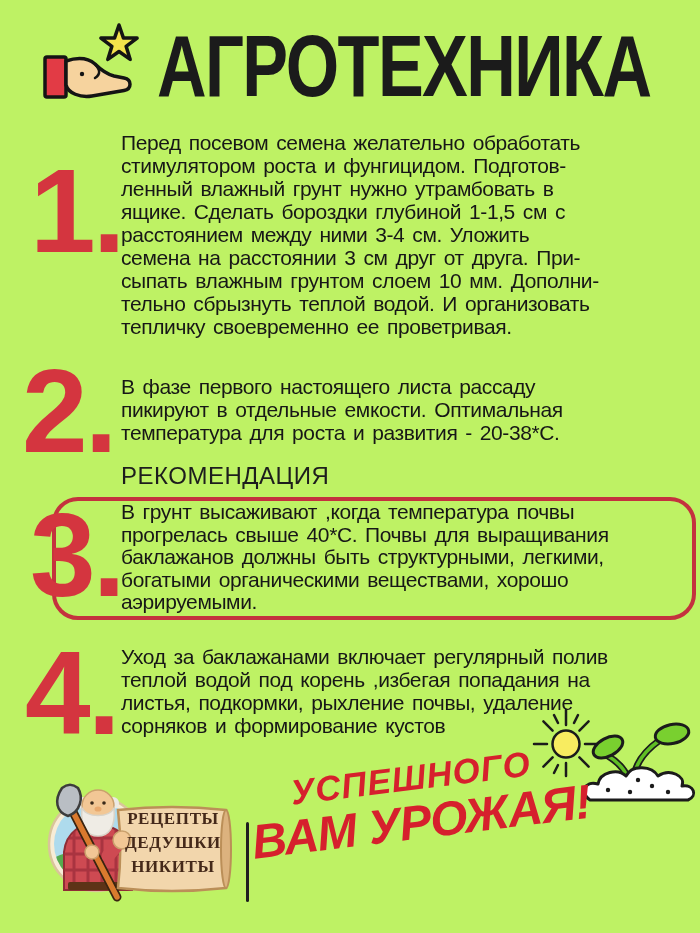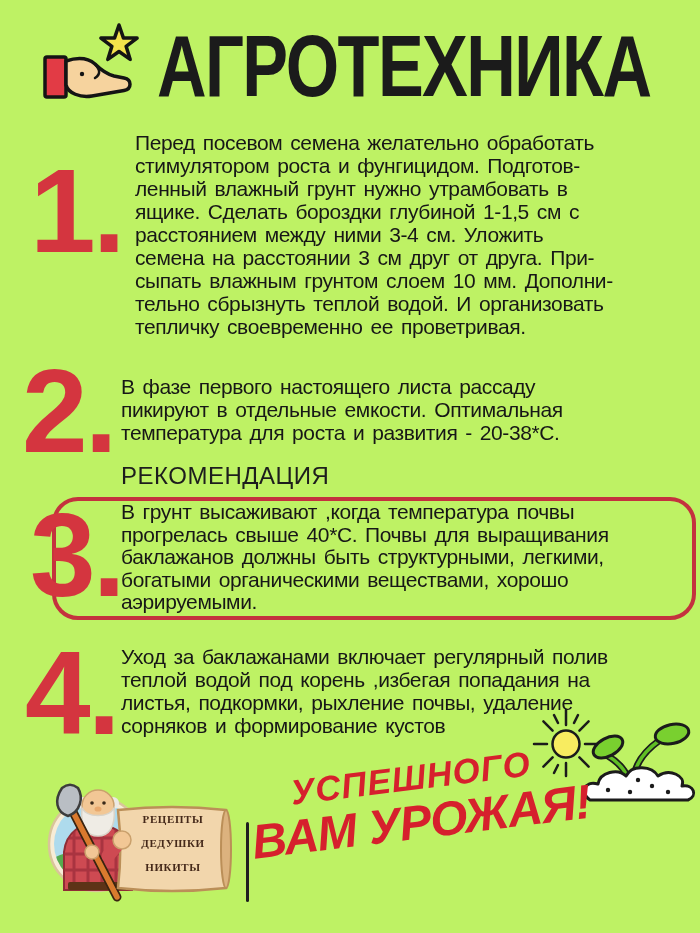--- a/index.html
+++ b/index.html
@@ -20,21 +20,21 @@
   
   .step-num {
     position:absolute; font-weight:700; font-size:118px; line-height:1;
     letter-spacing:-3px; color:var(--accent-red, #d4353f); white-space:nowrap;
   }
   .step-text {
     position:absolute; white-space:pre-line; font-size:21px; line-height:23px;
     letter-spacing:-0.4px; word-spacing:2.5px; color:var(--text-dark, #171717);
   }
   .num-1 { left:30px; top:152px; }
-  .text-1 { left:135px; top:131px; width:565px; }
+  .text-1 { left:121px; top:131px; width:565px; }
   .num-2 { left:22px; top:352px; }
   .text-2 { left:121px; top:375px; width:565px; }
   .rec-label {
     position:absolute; left:121px; top:462px; font-size:24px; letter-spacing:0.5px;
     color:#1d1d1d;
   }
   .rec-box {
     position:absolute; left:52px; top:497px; width:644px; height:123px;
     border:4px solid var(--box-border, #c4323e); border-radius:26px; background:transparent;
   }
@@ -45,21 +45,21 @@
 
   
   .sun-icon { position:absolute; left:530px; top:702px; }
   .seedling-icon { position:absolute; left:574px; top:714px; }
 
   
   .grandpa-badge { position:absolute; left:40px; top:772px; }
   .logo-text {
     position:absolute; left:117px; top:807px; width:112px; z-index:3;
     text-align:center; font-family:"Liberation Serif", serif; font-weight:700;
-    font-size:11px; line-height:24px; letter-spacing:0.6px;
+    font-size:17px; line-height:24px; letter-spacing:0.6px;
     color:#45291a; white-space:pre-line;
   }
   .divider {
     position:absolute; left:246px; top:822px; width:3px; height:80px;
     background:#1f1f1f; border-radius:2px;
   }
   .slogan {
     position:absolute; left:250px; top:780px; width:330px; text-align:center;
     transform:rotate(-7deg); transform-origin:left center;
     color:var(--slogan-red, #d6202d); font-weight:700; font-style:italic; line-height:1.02;

